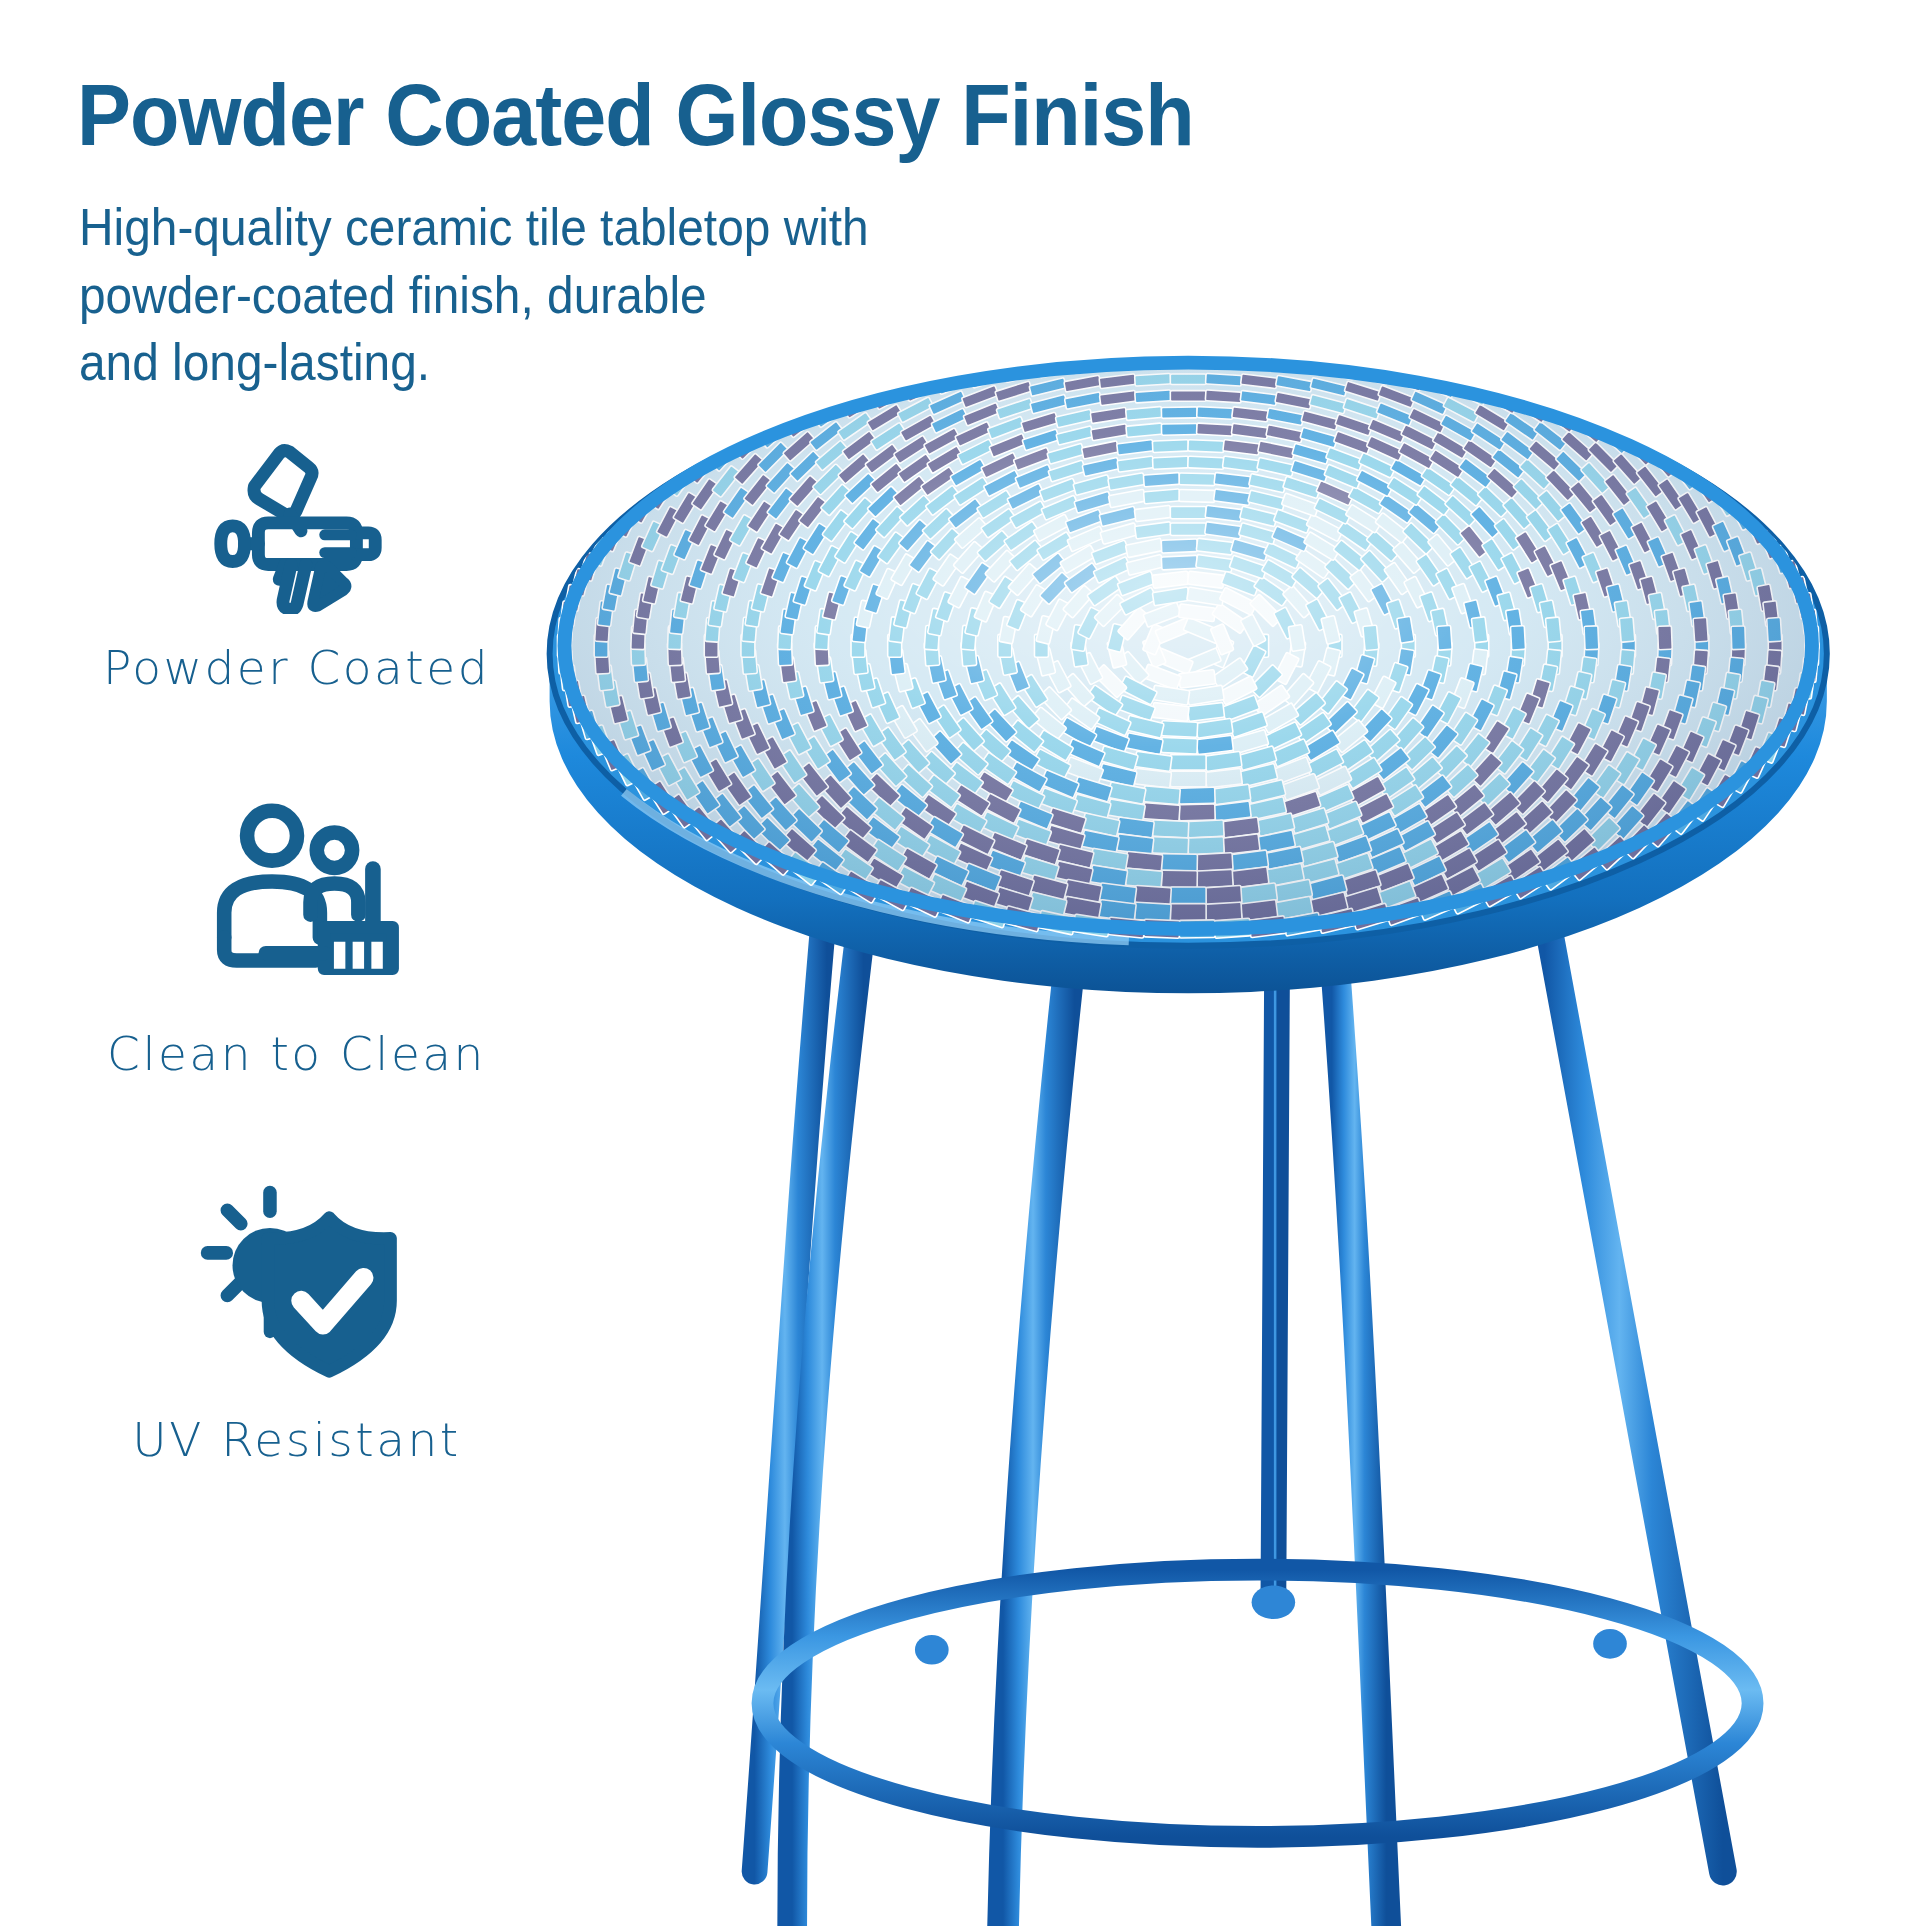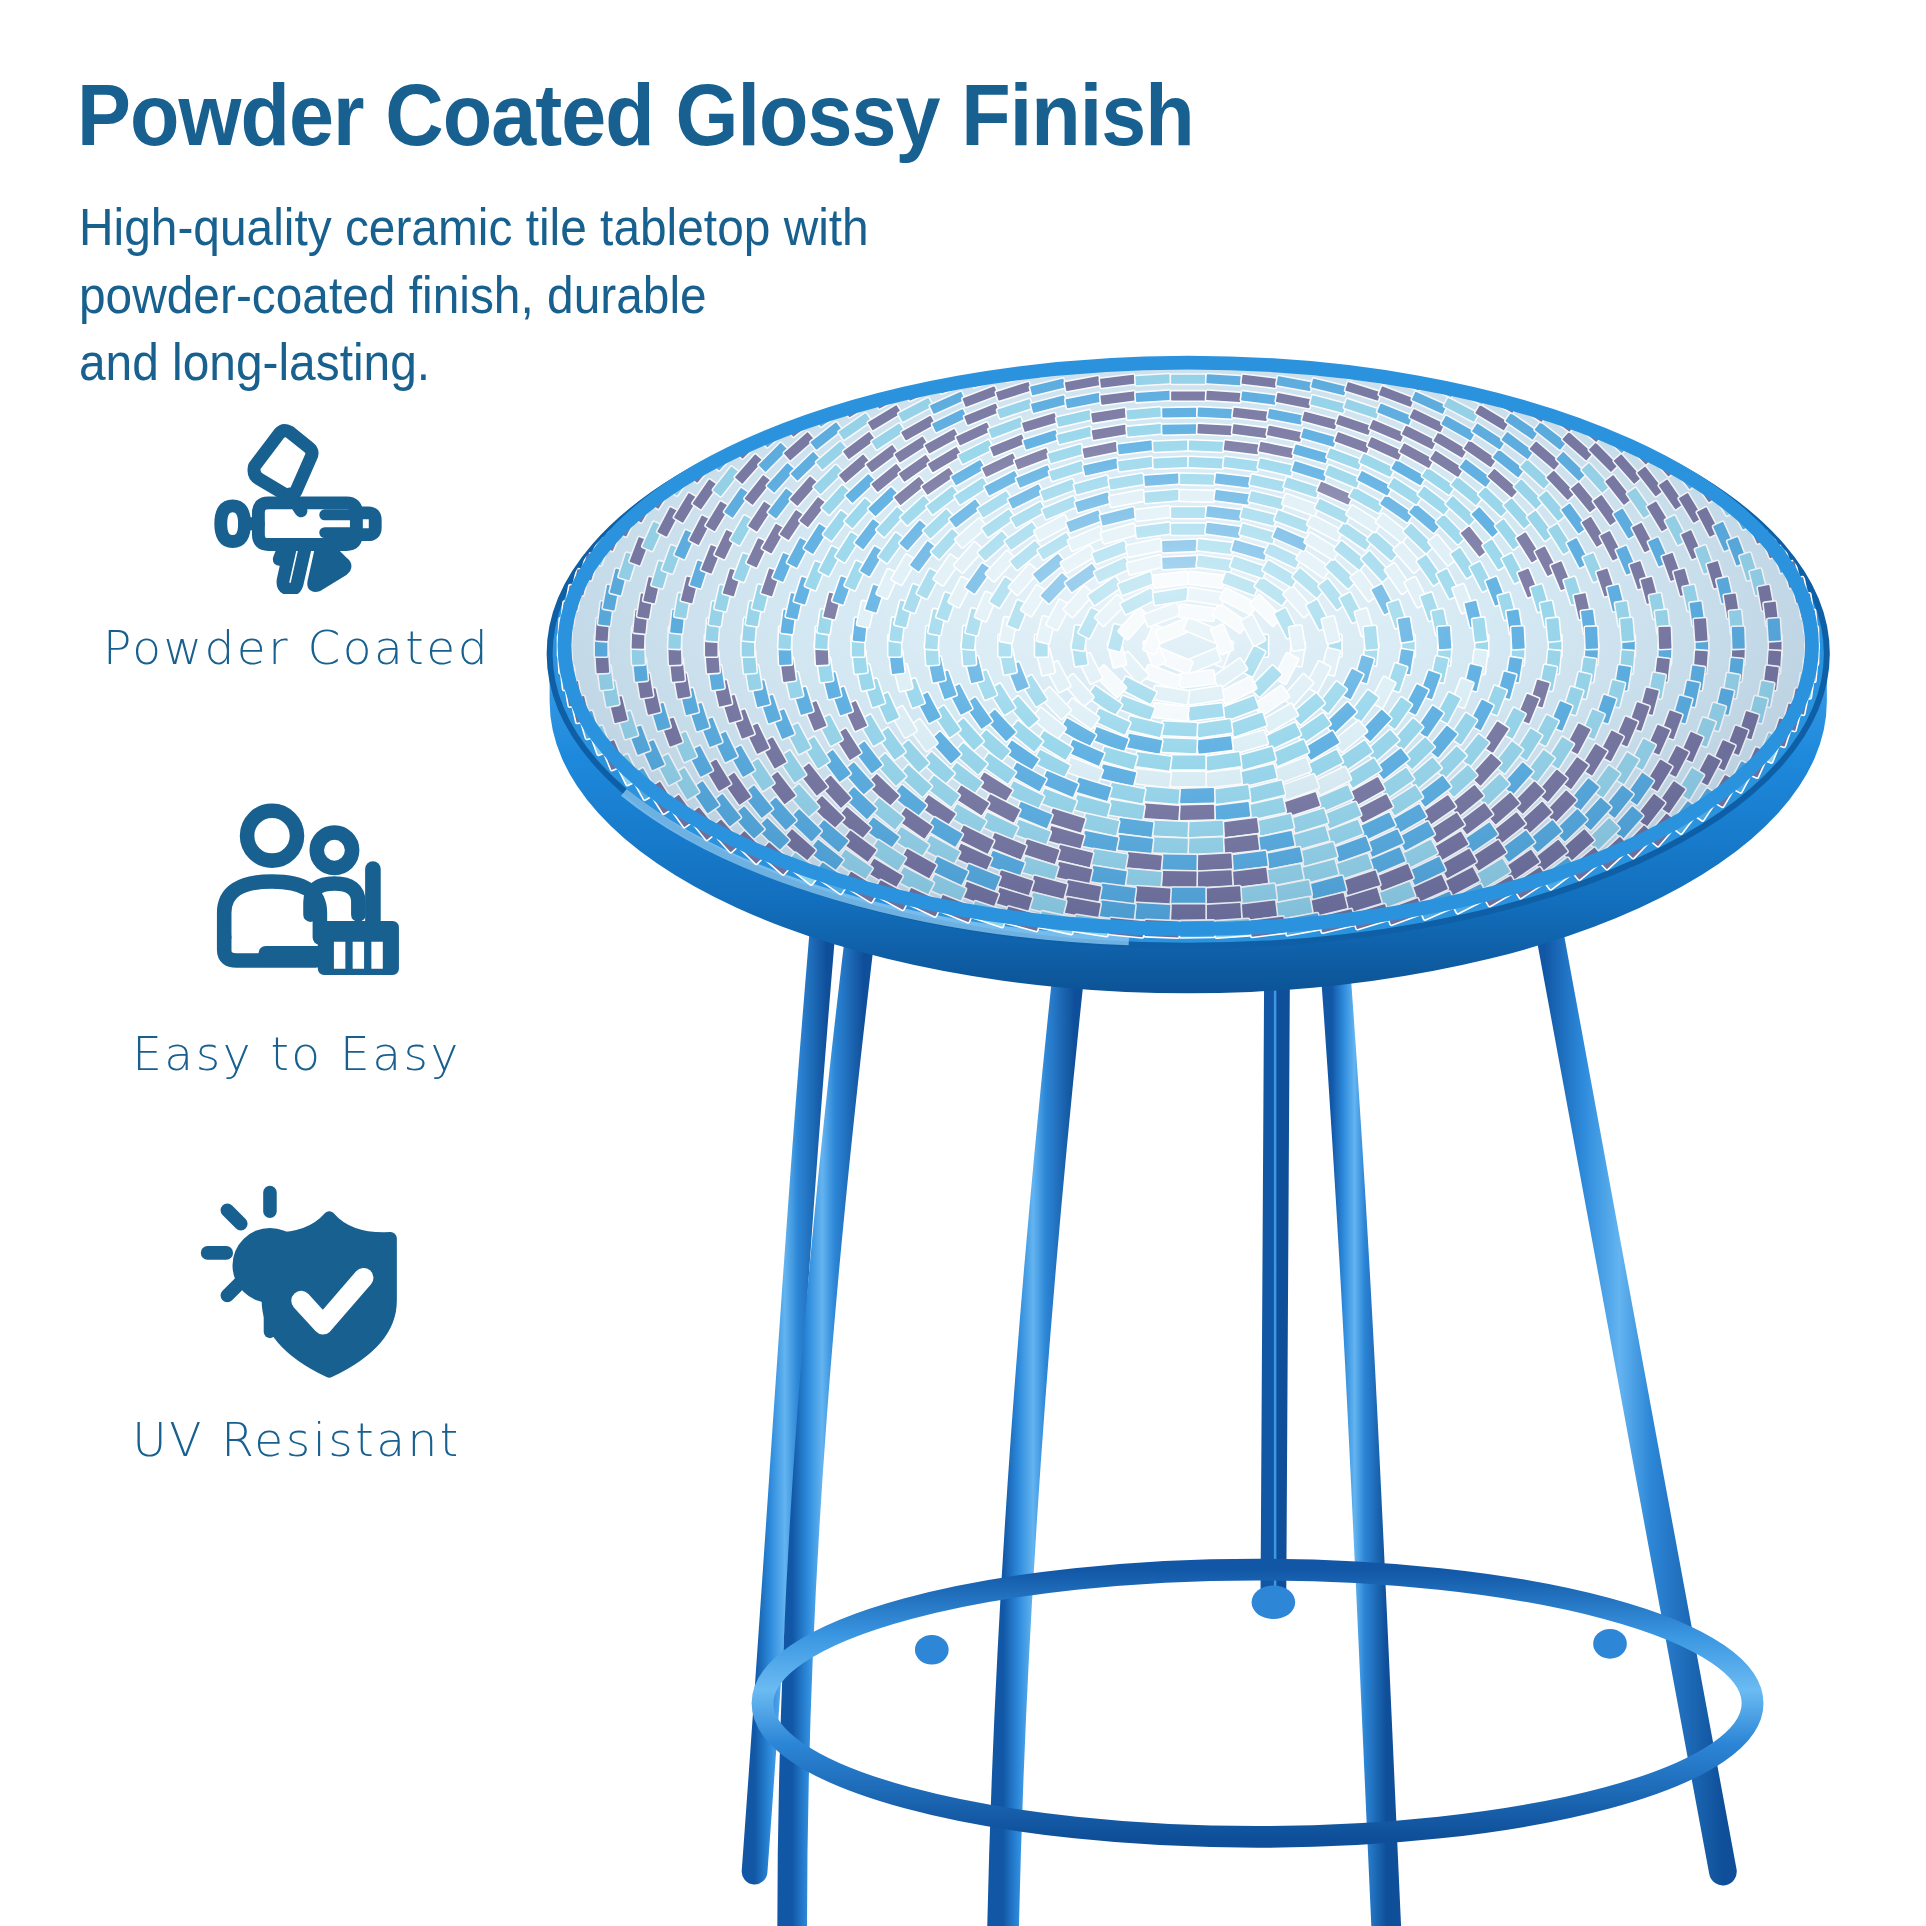--- a/index.html
+++ b/index.html
@@ -50,21 +50,21 @@
   .feature-icon svg { width:100%; height:100%; display:block; }
   .feature-label {
     margin-top:26px;
     font-family:"DejaVu Sans", sans-serif;
     font-weight:300;
     font-size:47px;
     letter-spacing:2.5px;
     color:#17608F;
     white-space:nowrap;
   }
-  #feature-0 { top:396px;align-items:center; }
+  #feature-0 { top:416px;align-items:center; }
   #feature-1 { top:792px; }
   #feature-2 { top:1178px; }
   #feature-0 .feature-icon { height:198px; }
 
   
   #product {
     position:absolute;
     left:495px; top:327px;
     width:1432px; height:1600px;
     overflow:hidden;
@@ -129,21 +129,21 @@
 
         <path d="M173 74 L173 128" stroke-width="15"></path>
 
         <path d="M126 130 L192 130 L192 170 L126 170 Z" fill="#17608F" stroke-width="12"></path>
 
         <path d="M141 144 L141 170 M159 144 L159 170 M177 144 L177 170" stroke="#FFFFFF" stroke-width="11" stroke-linecap="butt"></path>
 
         <path d="M126 155 L70 155" stroke-width="14"></path>
       </svg>
     </div>
-    <div class="feature-label">Easy to Easy</div>
+    <div class="feature-label">Clean to Clean</div>
   </div>
 
   <div class="feature" id="feature-2">
     <div class="feature-icon">
       <svg viewBox="0 0 200 200" fill="none" stroke="#17608F" stroke-width="13" stroke-linecap="round" stroke-linejoin="round">
 
         <path d="M74 14 L74 32"></path>
         <path d="M33 31 L46 44"></path>
         <path d="M14 72 L32 72"></path>
         <path d="M33 113 L46 100"></path>

